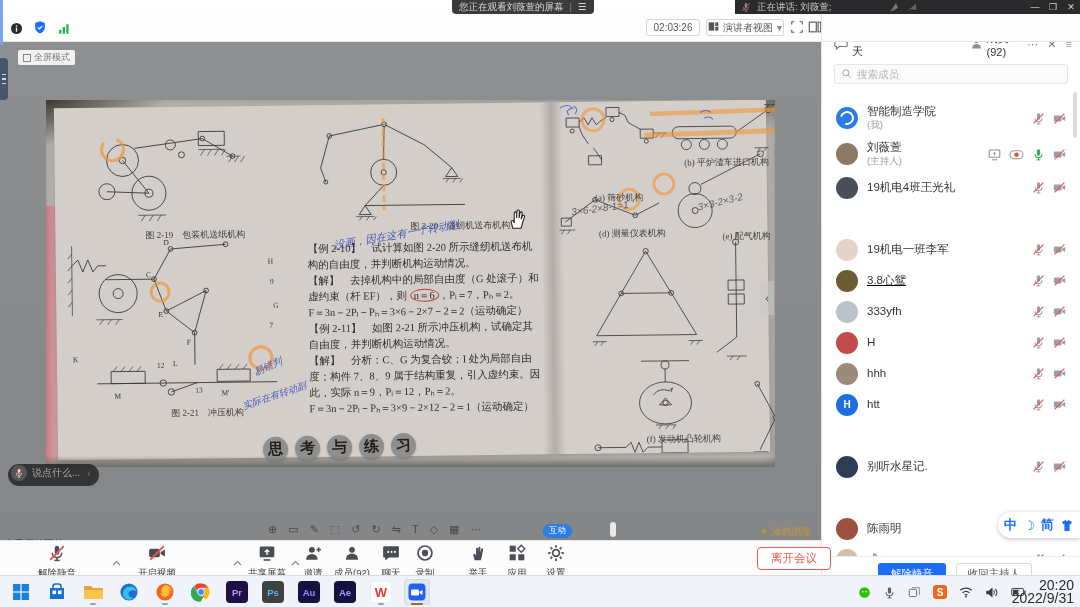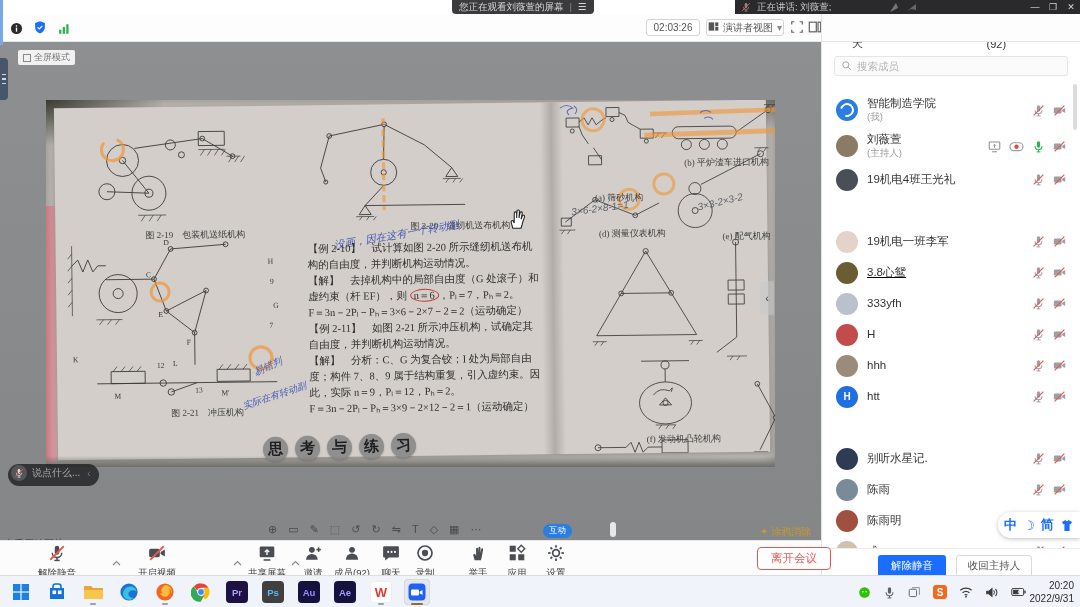--- a/index.html
+++ b/index.html
@@ -64,21 +64,21 @@
 
   
   #mtoolbar { left:0; top:540px; width:821px; height:35px; background:#fcfcfc; border-top:1px solid #e7e7e7; z-index:20; }
   .tb-btn { position:absolute; top:3px; width:60px; text-align:center; cursor:pointer; }
   .tb-btn .lab { font-size:9.5px; color:#3c3c3c; margin-top:1px; }
   .chev { position:absolute; top:11px; color:#8a8a8a; }
   #leave-btn { left:757px; top:547px; width:74px; height:23px; border:1px solid #e8584f; border-radius:4px;
     color:#e8584f; font-size:11.5px; background:#fff; display:flex; align-items:center; justify-content:center; cursor:pointer; z-index:21;}
 
   
-  #panel { left:822px; top:22px; width:212px; height:561px; background:#fff; }
+  #panel { left:822px; top:30px; width:212px; height:561px; background:#fff; }
   #panel-head { left:0; top:0; width:258px; height:28px; display:flex; align-items:center; }
   .ph-tab { display:flex; align-items:center; gap:4px; font-size:11px; color:#333; }
   #search-box { left:12px; top:34px; width:234px; height:20px; background:#fbfbfc; border:1px solid #e5e5e5;
     border-radius:3px; display:flex; align-items:center; padding:0 6px; gap:5px; }
   #search-box input { border:none; outline:none; background:transparent; font-size:10.5px; color:#333; width:190px; }
   #search-box input::placeholder { color:#b4b4b4; }
   #member-list { left:0; top:58px; width:258px; height:468px; overflow:hidden; }
   .member-row { position:absolute; left:0; width:258px; display:flex; align-items:center; padding-left:14px; cursor:pointer; }
   .m-avatar { width:22px; height:22px; border-radius:50%; flex:none; display:flex; align-items:center; justify-content:center;
     color:#fff; font-size:7.5px; font-weight:bold; position:relative; overflow:hidden; }
@@ -100,21 +100,21 @@
   
   #taskbar { left:0; top:575px; width:1080px; height:32px; background:#f0f3f9; border-top:1px solid #dadde3; z-index:60;}
   .tb-app { position:absolute; top:3px; width:26px; height:26px; display:flex; align-items:center; justify-content:center;
     border-radius:4px; cursor:pointer; }
   .tb-app.active { background:#e2e7f2; box-shadow:inset 0 0 0 1px #d4d9e4; }
   .app-dot { position:absolute; bottom:0px; width:6px; height:2px; background:#9aa2ad; border-radius:1px; left:10px; }
   .app-dot.wide { width:12px; left:7px; background:#a5661f; }
   .adobe { width:22px; height:22px; border-radius:4px; font-size:9.5px; font-weight:bold;
     display:flex; align-items:center; justify-content:center; }
   #tray { position:absolute; right:54px; top:3px; height:26px; display:flex; align-items:center; gap:12px; }
-  #clock { position:absolute; right:6px; top:3px; text-align:right; font-size:10px; color:#2b2b2b; line-height:13px; }
+  #clock { position:absolute; right:6px; top:3px; text-align:right; font-size:14px; color:#2b2b2b; line-height:13px; }
 
   
   #left-tab { left:0; top:58px; width:8px; height:42px; background:#47566b; border-radius:0 4px 4px 0; z-index:30;
     display:flex; flex-direction:column; justify-content:center; gap:3px; padding-left:2px;}
   #left-tab i { width:4px; height:1.5px; background:#cfd6df; display:block; }
   #edge-strip { left:0; top:0; width:3px; height:45px; background:#7aa7e8; z-index:30;}
   #cursor { left:506px; top:164px; z-index:90; pointer-events:none; }
 </style>
 </head>
 <body>
@@ -781,42 +781,20 @@
             </span>
             <span style="display:flex">
               <svg width="13" height="13" viewBox="0 0 16 16">
                 <rect x="1" y="4.2" width="9.5" height="7.6" rx="1.5" fill="#9aa0a6"></rect>
                 <path d="M11.2 7.2 15 4.8v6.4l-3.8-2.4z" fill="#9aa0a6"></path>
                 <line x1="2" y1="14" x2="14" y2="2" stroke="#e8584f" stroke-width="1.6"></line>
               </svg>
             </span>
           </span>
         </div>
-        <div class="member-row" style="top: 394px; height: 31px;">
-          <span class="m-avatar" style="background:#7a8a99"></span>
-     <span class="m-name">陈雨</span>
-     <span class="m-icons">
-            <span style="display:flex">
-              <svg width="13" height="13" viewBox="0 0 16 16">
-                <rect x="6" y="1.5" width="4" height="8" rx="2" fill="#9aa0a6"></rect>
-                <path d="M3.8 7.8a4.2 4.2 0 0 0 8.4 0" fill="none" stroke="#9aa0a6" stroke-width="1.3"></path>
-                <line x1="8" y1="12.3" x2="8" y2="14.6" stroke="#9aa0a6" stroke-width="1.3"></line>
-                <line x1="5.6" y1="14.6" x2="10.4" y2="14.6" stroke="#9aa0a6" stroke-width="1.3"></line>
-                <line x1="2" y1="14" x2="14" y2="2" stroke="#e8584f" stroke-width="1.6"></line>
-              </svg>
-            </span>
-            <span style="display:flex">
-              <svg width="13" height="13" viewBox="0 0 16 16">
-                <rect x="1" y="4.2" width="9.5" height="7.6" rx="1.5" fill="#9aa0a6"></rect>
-                <path d="M11.2 7.2 15 4.8v6.4l-3.8-2.4z" fill="#9aa0a6"></path>
-                <line x1="2" y1="14" x2="14" y2="2" stroke="#e8584f" stroke-width="1.6"></line>
-              </svg>
-            </span>
-          </span>
-        </div>
         <div class="member-row" style="top: 425px; height: 31px;">
           <span class="m-avatar" style="background:#a05040"></span>
      <span class="m-name">陈雨明</span>
      <span class="m-icons">
             <span style="display:flex">
               <svg width="13" height="13" viewBox="0 0 16 16">
                 <rect x="6" y="1.5" width="4" height="8" rx="2" fill="#9aa0a6"></rect>
                 <path d="M3.8 7.8a4.2 4.2 0 0 0 8.4 0" fill="none" stroke="#9aa0a6" stroke-width="1.3"></path>
                 <line x1="8" y1="12.3" x2="8" y2="14.6" stroke="#9aa0a6" stroke-width="1.3"></line>
                 <line x1="5.6" y1="14.6" x2="10.4" y2="14.6" stroke="#9aa0a6" stroke-width="1.3"></line>

